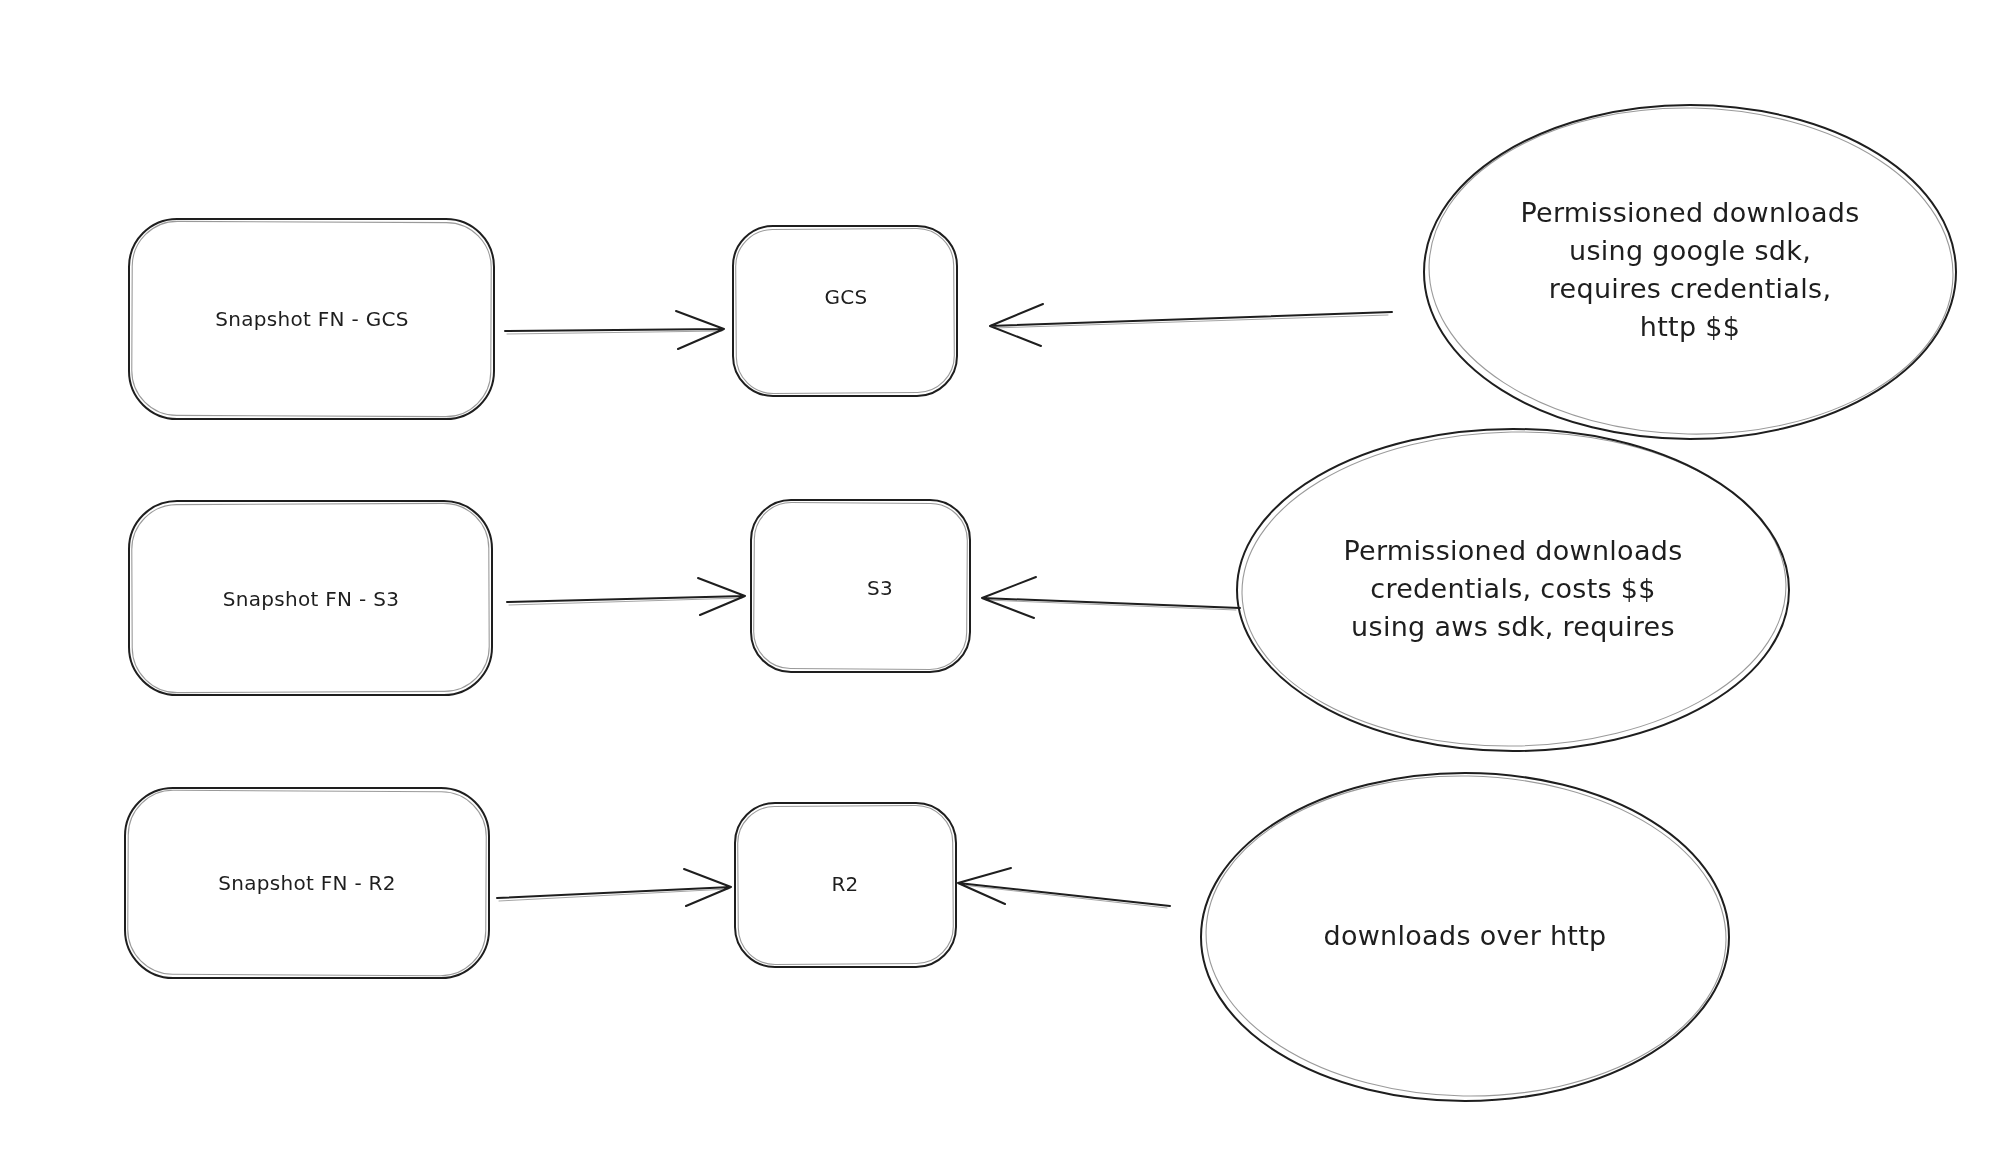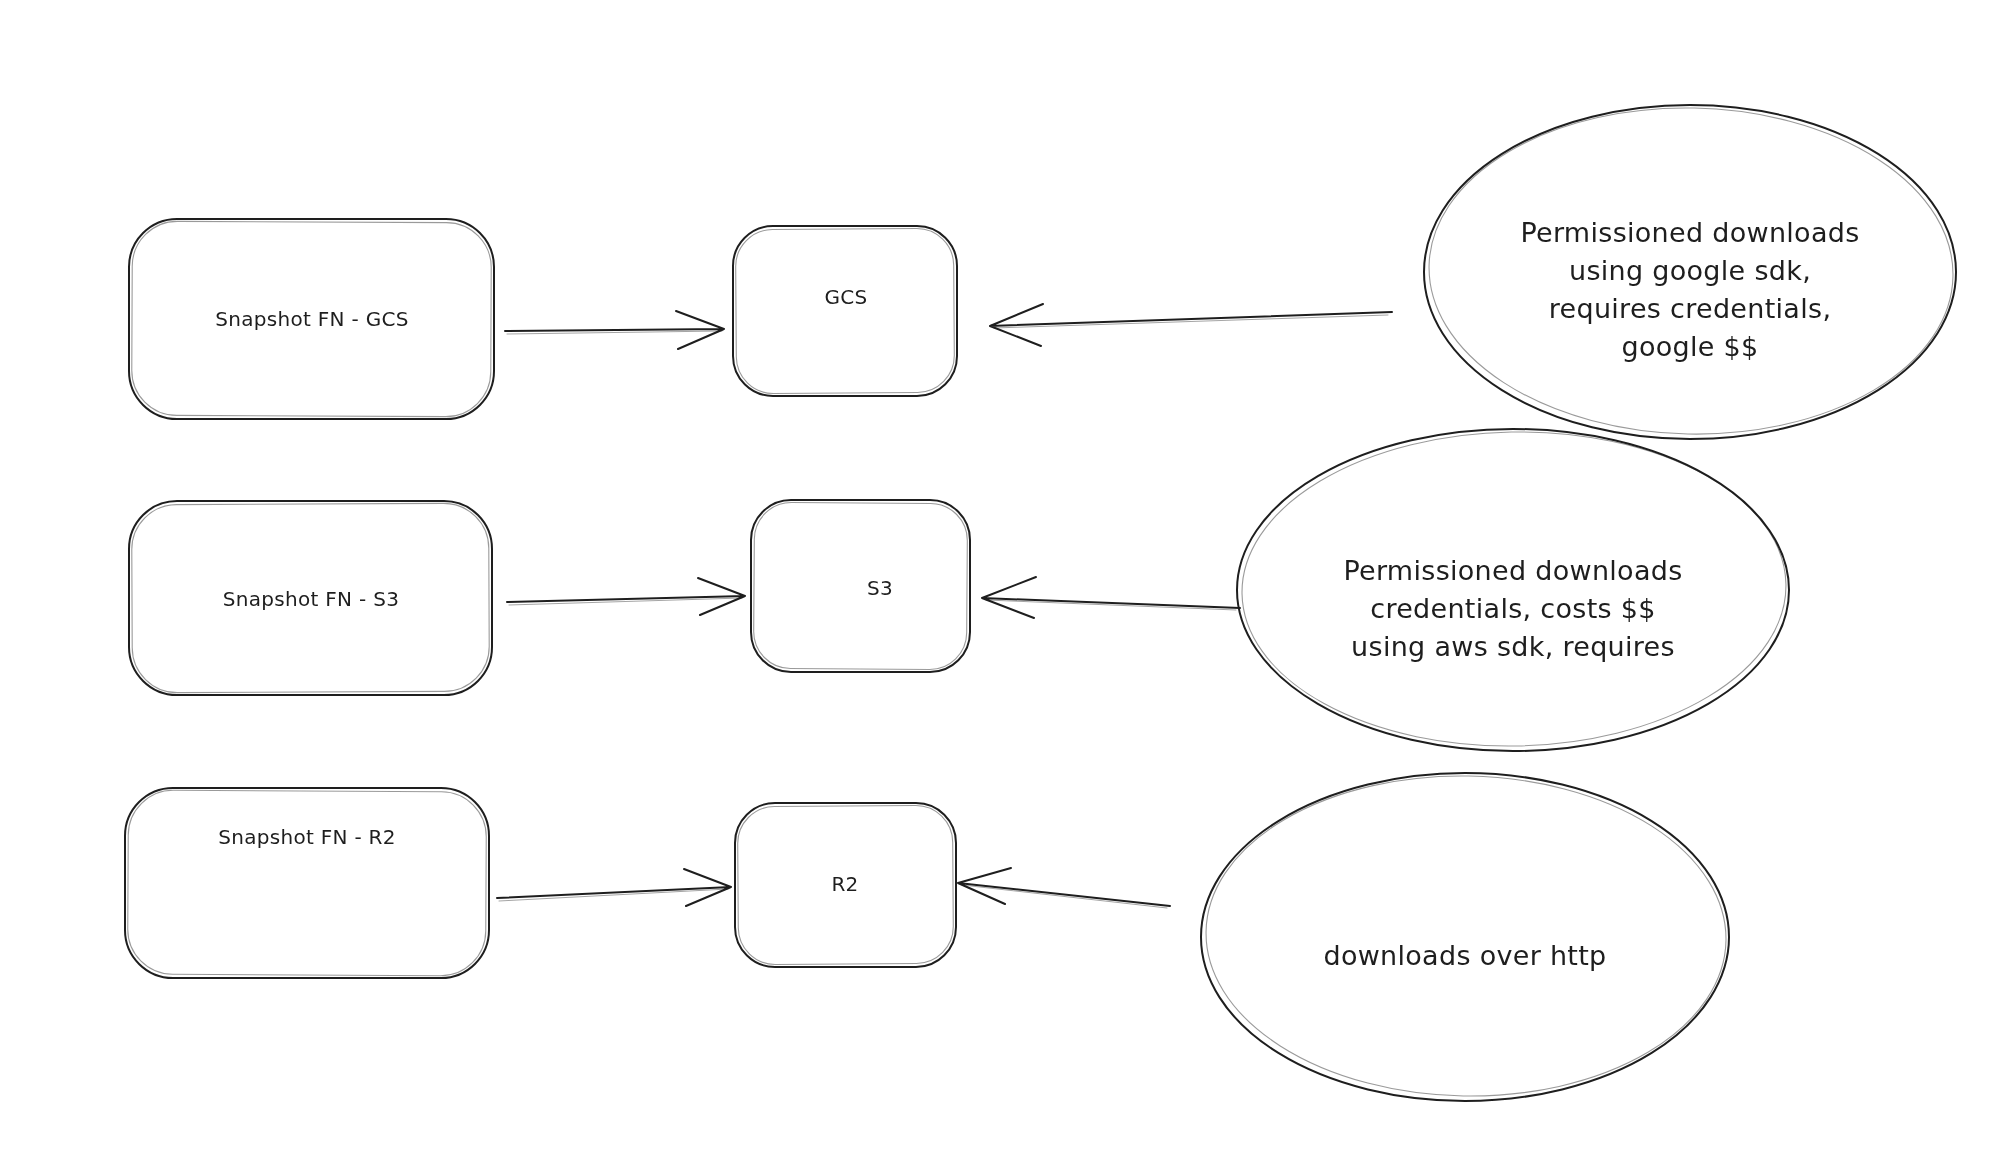--- a/index.html
+++ b/index.html
@@ -55,28 +55,27 @@
     position: absolute;
     transform: translate(-50%, -50%);
     text-align: center;
     white-space: nowrap;
     letter-spacing: 0.3px;
   }
   .box-lbl { font-size: 20px; }
   .note {
     font-size: 27px;
     line-height: 38px;
-    margin-top: 20px;
   }
   .note span { display: block; }
   .lbl-src1 { left: 312px; top: 319px; }
   .lbl-tgt1 { left: 846px; top: 297px; }
   .lbl-src2 { left: 311px; top: 599px; }
   .lbl-tgt2 { left: 880px; top: 588px; }
-  .lbl-src3 { left: 307px; top: 837px; }
+  .lbl-src3 { left: 307px; top: 883px; }
   .lbl-tgt3 { left: 845px; top: 884px; }
   .note1 { left: 1690px; top: 270px; }
   .note2 { left: 1513px; top: 589px; }
   .note3 { left: 1465px; top: 936px; }
 </style>
 </head>
 <body>
 
 <div class="canvas">
 
@@ -145,21 +144,21 @@
       <path class="arrow-ghost" d="M1167 908 L962 885"></path>
     </g>
   </svg>
 
   <div class="lbl box-lbl lbl-src1">Snapshot FN - GCS</div>
   <div class="lbl box-lbl lbl-tgt1">GCS</div>
   <div class="lbl note note1">
     <span>Permissioned downloads</span>
     <span>using google sdk,</span>
     <span>requires credentials,</span>
-    <span>google $$</span>
+    <span>http $$</span>
   </div>
 
   <div class="lbl box-lbl lbl-src2">Snapshot FN - S3</div>
   <div class="lbl box-lbl lbl-tgt2">S3</div>
   <div class="lbl note note2">
     <span>Permissioned downloads</span>
     <span>credentials, costs $$</span>
     <span>using aws sdk, requires</span>
   </div>
 

